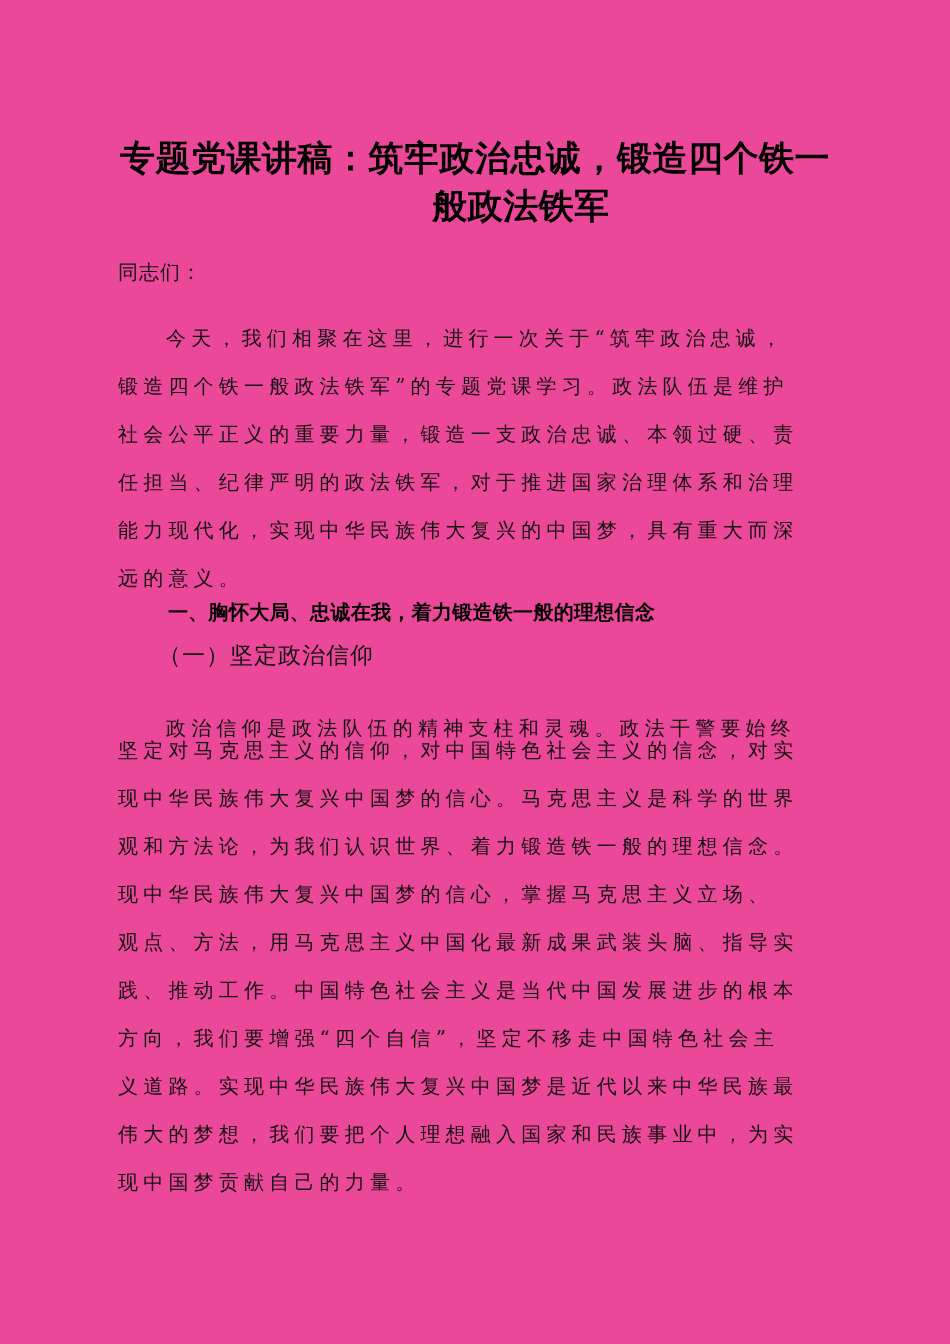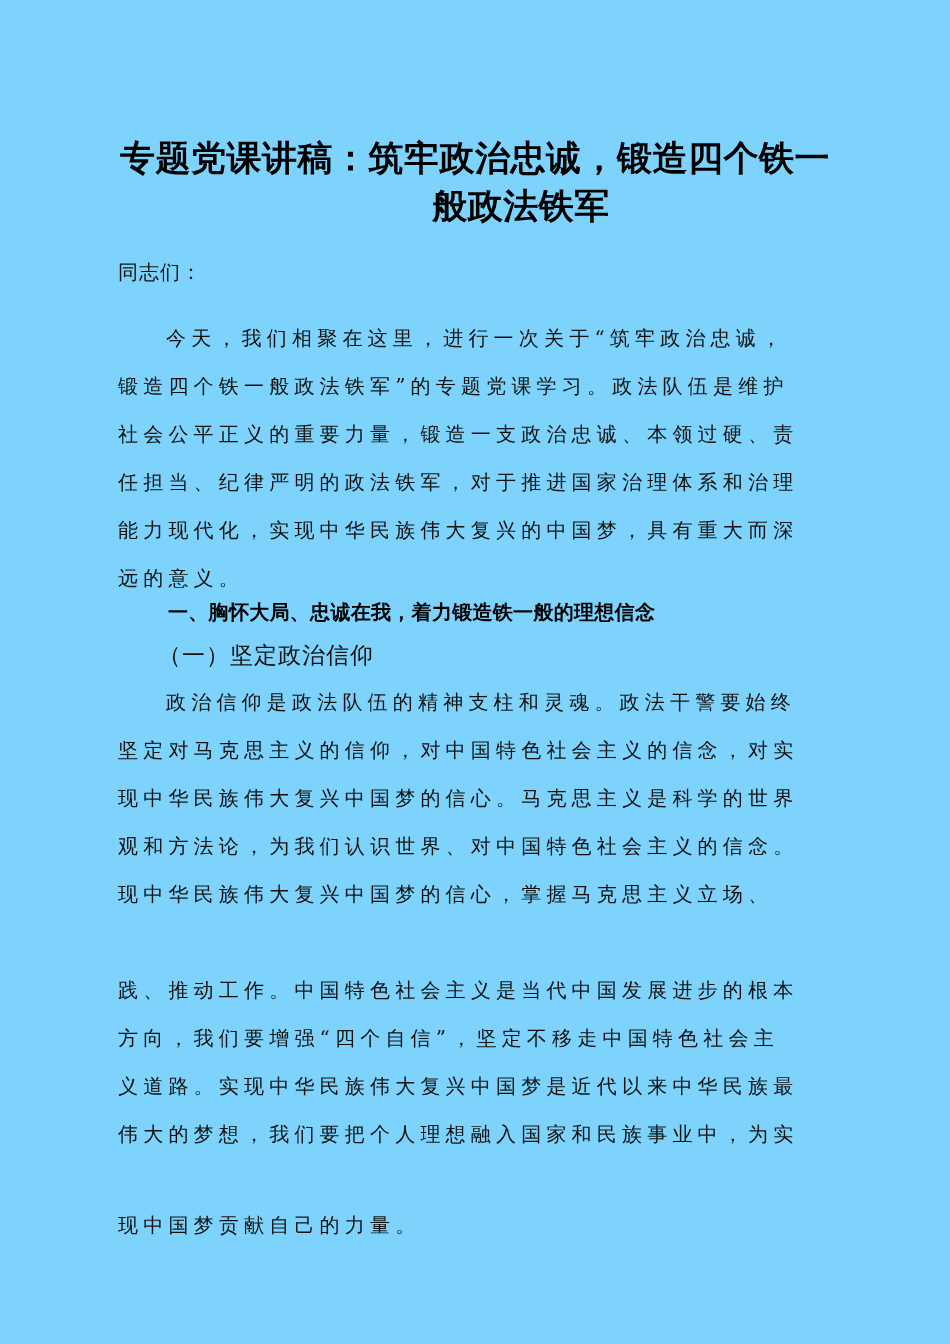--- a/index.html
+++ b/index.html
@@ -1,17 +1,17 @@
 <!DOCTYPE html>
 <html><head>
   <meta charset="utf-8">
   <style>
     html, body { margin: 0; padding: 0; background: #ffffff; }
     body { width: 950px; height: 1344px; position: relative; overflow: hidden; }
-    .page { position: absolute; left: 0; top: 0; width: 950px; height: 1344px; background: #7dd3fc; }
+    .page { position: absolute; left: 0; top: 0; width: 950px; height: 1344px; background: #ec4899; }
     .line {
       position: absolute;
       left: 118px;
       white-space: nowrap;
       color: #111111;
       font-family: "DejaVu Serif", "Liberation Serif", serif;
       font-size: 20px;
       line-height: 32px;
       letter-spacing: 5.2px;
     }
@@ -65,24 +65,25 @@
   <div class="line" style="top:370px;">锻造四个铁一般政法铁军”的专题党课学习。政法队伍是维护</div>
   <div class="line" style="top:418px;">社会公平正义的重要力量，锻造一支政治忠诚、本领过硬、责</div>
   <div class="line" style="top:466px;">任担当、纪律严明的政法铁军，对于推进国家治理体系和治理</div>
   <div class="line" style="top:514px;">能力现代化，实现中华民族伟大复兴的中国梦，具有重大而深</div>
   <div class="line" style="top:562px;text-align:right;">远的意义。</div>
 
   <div class="h1" style="top:596px;">一、胸怀大局、忠诚在我，着力锻造铁一般的理想信念</div>
 
   <div class="h2" style="top:639px;">（一）坚定政治信仰</div>
 
-  <div class="line indent" style="top:686px;font-family:Liberation Serif, serif;">政治信仰是政法队伍的精神支柱和灵魂。政法干警要始终</div>
+  <div class="line indent" style="top:712px;font-family:Liberation Serif, serif;">政治信仰是政法队伍的精神支柱和灵魂。政法干警要始终</div>
   <div class="line" style="top:734px;">坚定对马克思主义的信仰，对中国特色社会主义的信念，对实</div>
   <div class="line" style="top:782px;">现中华民族伟大复兴中国梦的信心。马克思主义是科学的世界</div>
-  <div class="line" style="top:830px;">观和方法论，为我们认识世界、对中国特色社会主义的信念。</div>
+  <div class="line" style="top:830px;">观和方法论，为我们认识世界、着力锻造铁一般的理想信念。</div>
   <div class="line" style="top:878px;">现中华民族伟大复兴中国梦的信心，掌握马克思主义立场、</div>
+  <div class="line" style="top:926px;">观点、方法，用马克思主义中国化最新成果武装头脑、指导实</div>
   <div class="line" style="top:974px;">践、推动工作。中国特色社会主义是当代中国发展进步的根本</div>
   <div class="line" style="top:1022px;">方向，我们要增强“四个自信”，坚定不移走中国特色社会主</div>
   <div class="line" style="top:1070px;">义道路。实现中华民族伟大复兴中国梦是近代以来中华民族最</div>
   <div class="line" style="top:1118px;">伟大的梦想，我们要把个人理想融入国家和民族事业中，为实</div>
-  <div class="line" style="top:1166px;margin-top:43px;">现中国梦贡献自己的力量。</div>
+  <div class="line" style="top:1166px;">现中国梦贡献自己的力量。</div>
 
 </div>
 
 </body></html>

